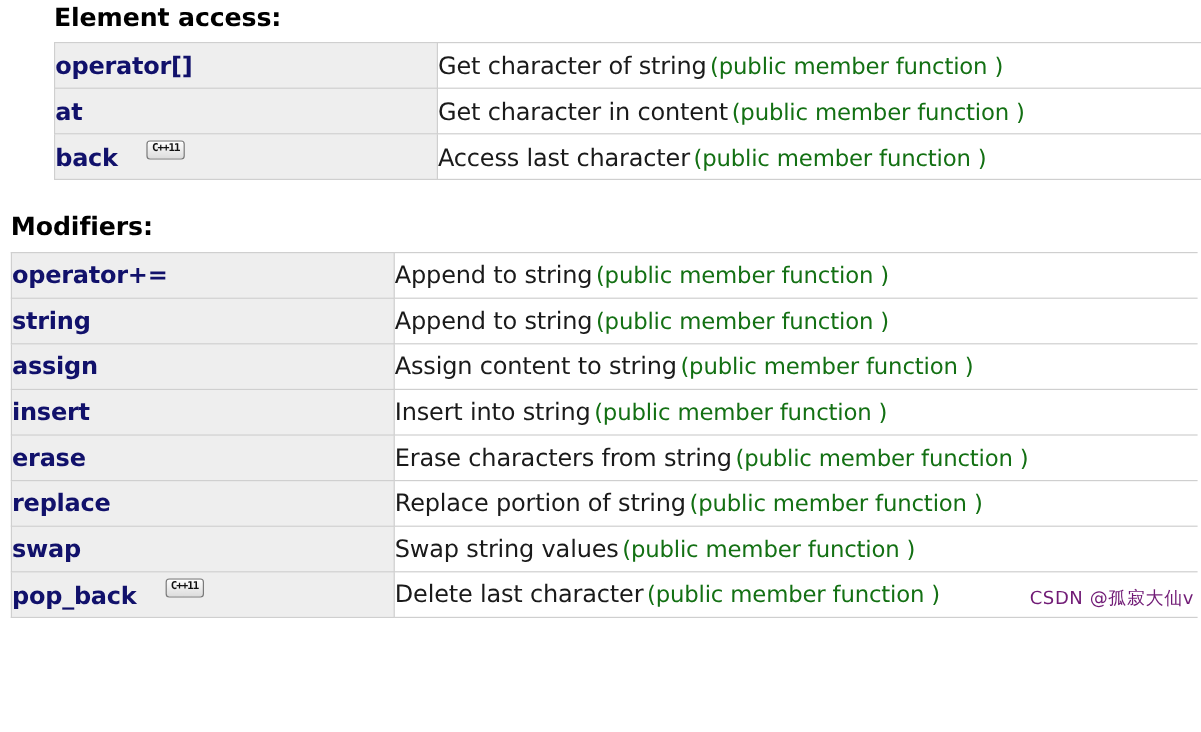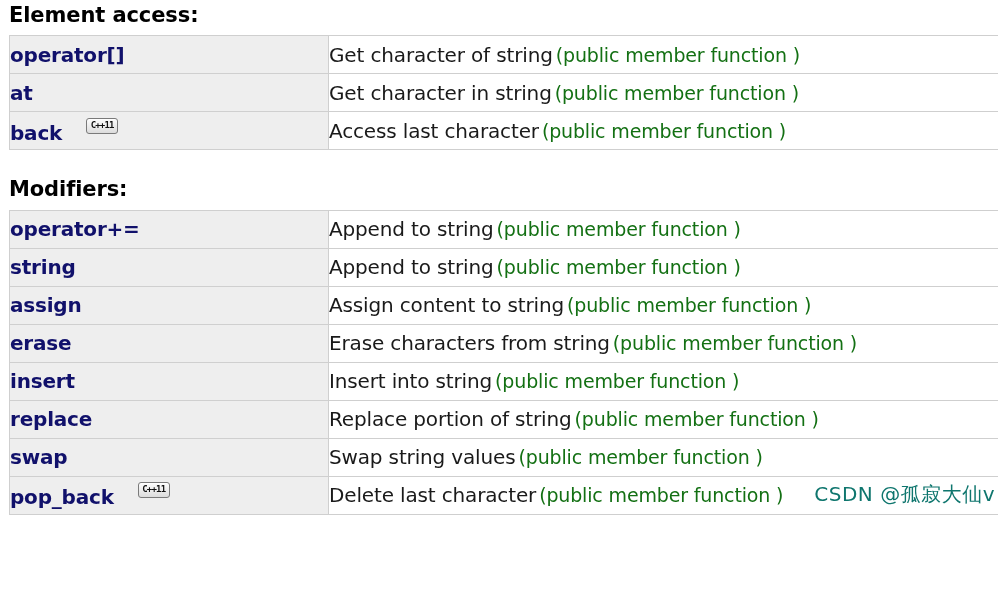--- a/index.html
+++ b/index.html
@@ -31,20 +31,21 @@
     padding: 0 0 0 9px;
     line-height: 1.25;
     letter-spacing: -0.1px;
   }
   .section-heading .colon {
     font-weight: bold;
   }
 
   .sec-element-access {
     padding-top: 2px;
+    padding-left: 36px;
   }
   .sec-modifiers {
     padding-top: 26px;
   }
 
   table.member-table {
     border-collapse: collapse;
     width: 989px;
     margin: 7px 0 0 9px;
     table-layout: fixed;
@@ -119,22 +120,22 @@
     color: #111111;
     letter-spacing: -0.8px;
     overflow: hidden;
     white-space: nowrap;
   }
 
   .watermark {
     position: absolute;
     right: 6px;
     bottom: 7px;
-    font-size: 20px;
-    color: #0f766e;
+    font-size: 15px;
+    color: #701a75;
     white-space: nowrap;
     pointer-events: none;
     letter-spacing: 0.5px;
   }
 </style>
 </head>
 <body>
 
 <div class="page">
 
@@ -148,21 +149,21 @@
           </td>
           <td class="desc-cell">
             <span class="desc-main">Get character of string</span><span class="desc-note">(public member function )</span>
           </td>
         </tr>
         <tr>
           <td class="name-cell">
             <a href="#" class="member-name">at</a>
           </td>
           <td class="desc-cell">
-            <span class="desc-main">Get character in string</span><span class="desc-note">(public member function )</span>
+            <span class="desc-main">Get character in content</span><span class="desc-note">(public member function )</span>
           </td>
         </tr>
         <tr>
           <td class="name-cell">
             <a href="#" class="member-name">back</a><span class="cpp11-badge">C++11</span>
           </td>
           <td class="desc-cell">
             <span class="desc-main">Access last character</span><span class="desc-note">(public member function )</span>
           </td>
         </tr>
@@ -193,32 +194,32 @@
         <tr>
           <td class="name-cell">
             <a href="#" class="member-name">assign</a>
           </td>
           <td class="desc-cell">
             <span class="desc-main">Assign content to string</span><span class="desc-note">(public member function )</span>
           </td>
         </tr>
         <tr>
           <td class="name-cell">
+            <a href="#" class="member-name">insert</a>
+          </td>
+          <td class="desc-cell">
+            <span class="desc-main">Insert into string</span><span class="desc-note">(public member function )</span>
+          </td>
+        </tr>
+        <tr>
+          <td class="name-cell">
             <a href="#" class="member-name">erase</a>
           </td>
           <td class="desc-cell">
             <span class="desc-main">Erase characters from string</span><span class="desc-note">(public member function )</span>
-          </td>
-        </tr>
-        <tr>
-          <td class="name-cell">
-            <a href="#" class="member-name">insert</a>
-          </td>
-          <td class="desc-cell">
-            <span class="desc-main">Insert into string</span><span class="desc-note">(public member function )</span>
           </td>
         </tr>
         <tr>
           <td class="name-cell">
             <a href="#" class="member-name">replace</a>
           </td>
           <td class="desc-cell">
             <span class="desc-main">Replace portion of string</span><span class="desc-note">(public member function )</span>
           </td>
         </tr>

